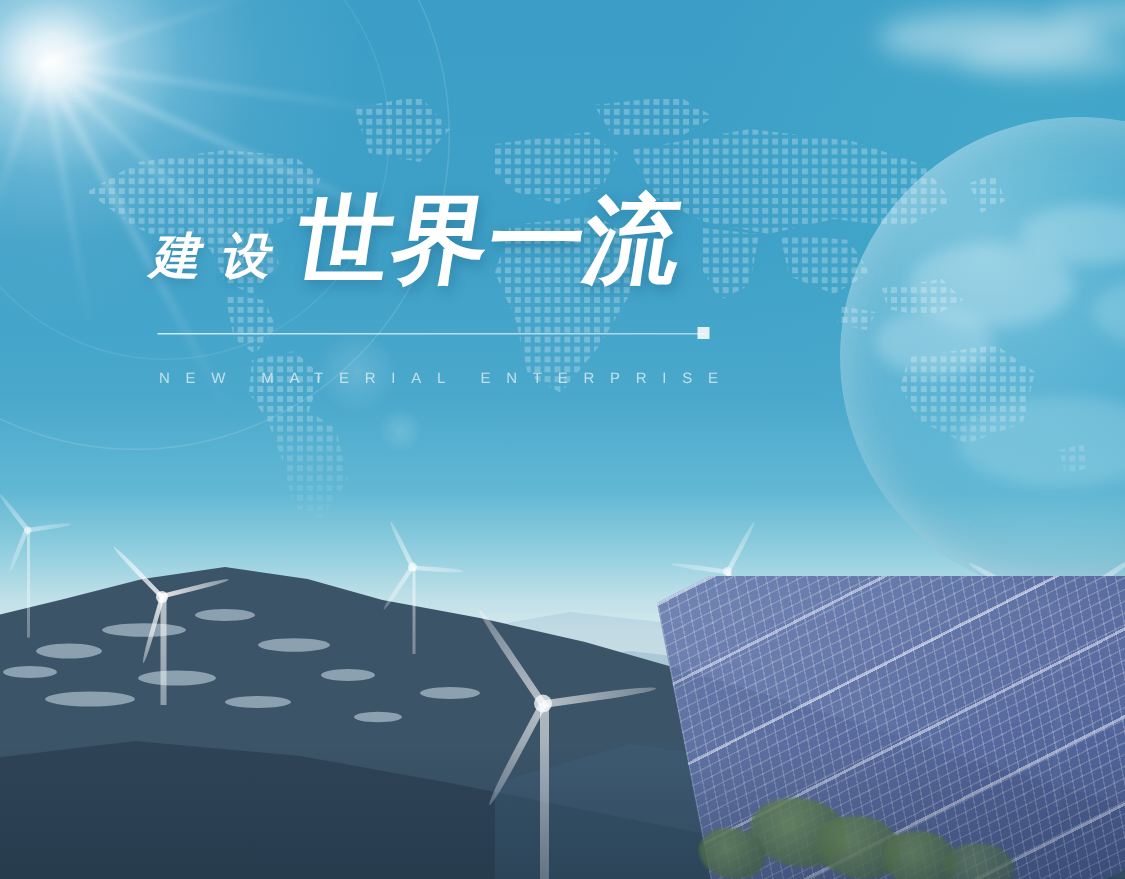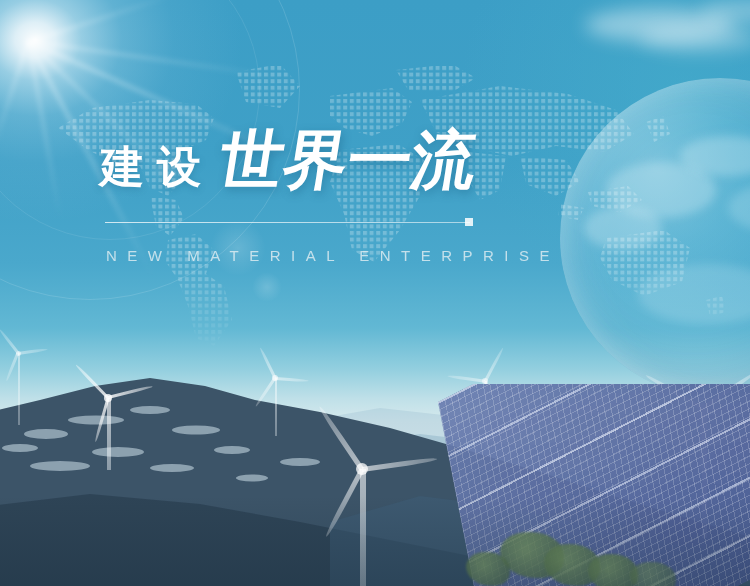--- a/index.html
+++ b/index.html
@@ -97,23 +97,24 @@
     -webkit-mask-image:linear-gradient(to bottom, #000 0%, #000 72%, transparent 97%);
             mask-image:linear-gradient(to bottom, #000 0%, #000 72%, transparent 97%);
   }
   .worldmap svg { display:block; }
 
   
   .headline { position:absolute; left:100px; top:128px; width:520px; }
 
   .line1 { display:flex; align-items:baseline; height:72px; }
   .l1-a {
-    font-size:44px; font-weight:600; color:#ffffff;
+    font-size:33px; font-weight:600; color:#ffffff;
     letter-spacing:13px; line-height:1;
     text-shadow:0 2px 7px rgba(20,90,125,.30);
+    font-style:italic;
   }
   .l1-b {
     font-size:64px; font-weight:900; color:#ffffff;
     letter-spacing:0px; line-height:1;
     transform:skewX(-9deg); display:inline-block;
     margin-left:6px;
     text-shadow:2px 3px 9px rgba(18,85,120,.38);
   }
   .line2 {
     margin-top:12px;
@@ -127,21 +128,21 @@
     width:365px; height:1px;
     background:linear-gradient(to right, rgba(255,255,255,.75), rgba(255,255,255,.55));
   }
   .divider-cap {
     position:absolute; right:-3px; top:-4px;
     width:8px; height:8px; background:rgba(255,255,255,.85);
   }
 
   .subline {
     margin-top:24px; margin-left:6px;
-    font-size:15px; font-weight:400;
+    font-size:10px; font-weight:400;
     color:rgba(228,239,243,.80);
     letter-spacing:10.5px;
     white-space:nowrap;
   }
 
   
   .landscape { position:absolute; left:0; bottom:0; width:750px; height:230px; }
   .haze-ridge { position:absolute; left:0; width:100%; }
 
   .turbine { position:absolute; transform-origin:center; }

